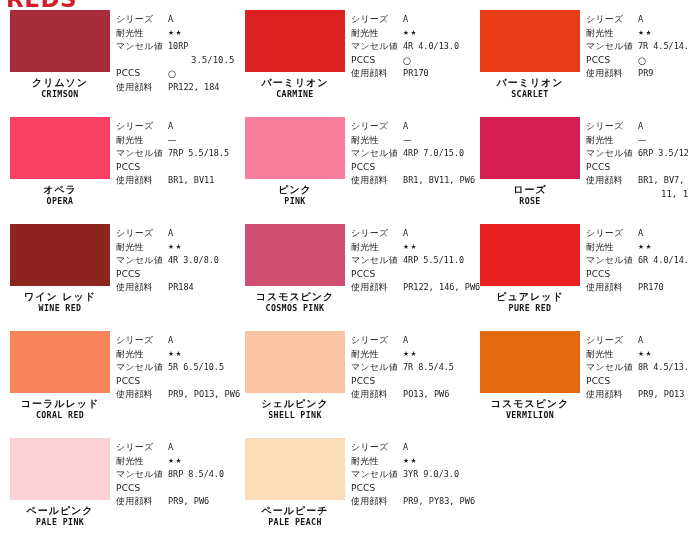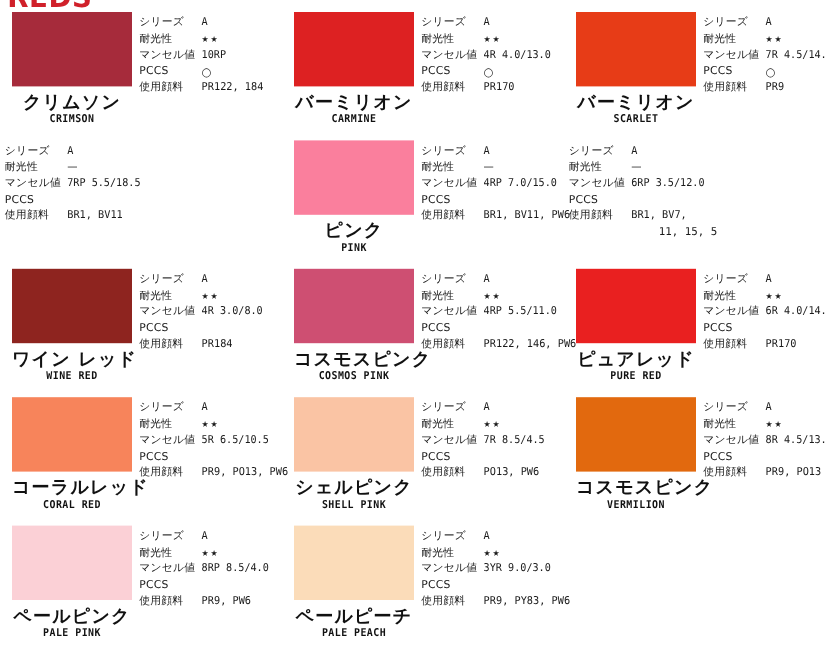--- a/index.html
+++ b/index.html
@@ -58,21 +58,21 @@
     width: 100px;
     height: 62px;
     border: 0;
     display: block;
   }
   .name-jp {
     margin-top: 5px;
     text-align: center;
     width: 100px;
     font-family: "DejaVu Sans", "Liberation Sans", sans-serif;
-    font-size: 15px;
+    font-size: 10px;
     font-weight: bold;
     color: #111;
     letter-spacing: 1px;
     line-height: 1.1;
     white-space: nowrap;
   }
   .name-en {
     margin-top: 2px;
     text-align: center;
     width: 100px;
@@ -153,20 +153,21 @@
               <span class="spec-val">A</span>
             </div>
             <div class="spec-line">
               <span class="spec-label">耐光性</span>
               <span class="spec-val stars">★★</span>
             </div>
             <div class="spec-line">
               <span class="spec-label">マンセル値</span>
               <span class="spec-val munsell">10RP</span>
             </div>
+            <div class="spec-cont indent-extra">3.5/10.5</div>
             <div class="spec-line">
               <span class="spec-label">PCCS</span>
               <span class="spec-val circle">○</span>
             </div>
             <div class="spec-line">
               <span class="spec-label">使用顔料</span>
               <span class="spec-val">PR122, 184</span>
             </div>
           </div>
         </div>
@@ -224,20 +225,25 @@
             </div>
             <div class="spec-line">
               <span class="spec-label">使用顔料</span>
               <span class="spec-val">PR9</span>
             </div>
           </div>
         </div>
       </div>
       <div class="row">
         <div class="cell">
+          <div class="swatch-col">
+            <div class="swatch" style="background: rgb(250, 65, 100);"></div>
+            <div class="name-jp">オペラ</div>
+            <div class="name-en">OPERA</div>
+          </div>
           <div class="spec">
             <div class="spec-line">
               <span class="spec-label">シリーズ</span>
               <span class="spec-val">A</span>
             </div>
             <div class="spec-line">
               <span class="spec-label">耐光性</span>
               <span class="spec-val dash">—</span>
             </div>
             <div class="spec-line">
@@ -277,20 +283,25 @@
               <span class="spec-label">PCCS</span>
               <span class="spec-val circle"></span>
             </div>
             <div class="spec-line">
               <span class="spec-label">使用顔料</span>
               <span class="spec-val">BR1, BV11, PW6</span>
             </div>
           </div>
         </div>
         <div class="cell">
+          <div class="swatch-col">
+            <div class="swatch" style="background: rgb(212, 28, 85);"></div>
+            <div class="name-jp">ローズ</div>
+            <div class="name-en">ROSE</div>
+          </div>
           <div class="spec">
             <div class="spec-line">
               <span class="spec-label">シリーズ</span>
               <span class="spec-val">A</span>
             </div>
             <div class="spec-line">
               <span class="spec-label">耐光性</span>
               <span class="spec-val dash">—</span>
             </div>
             <div class="spec-line">

